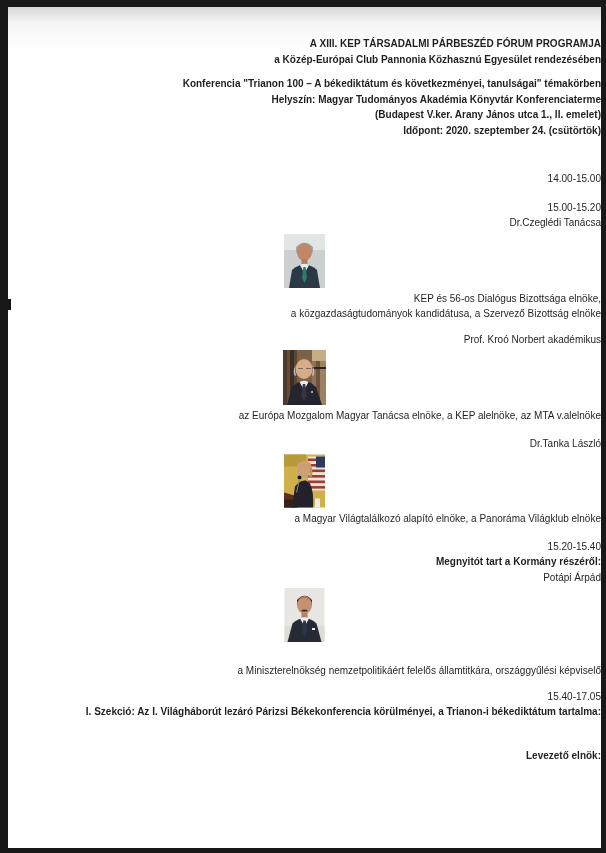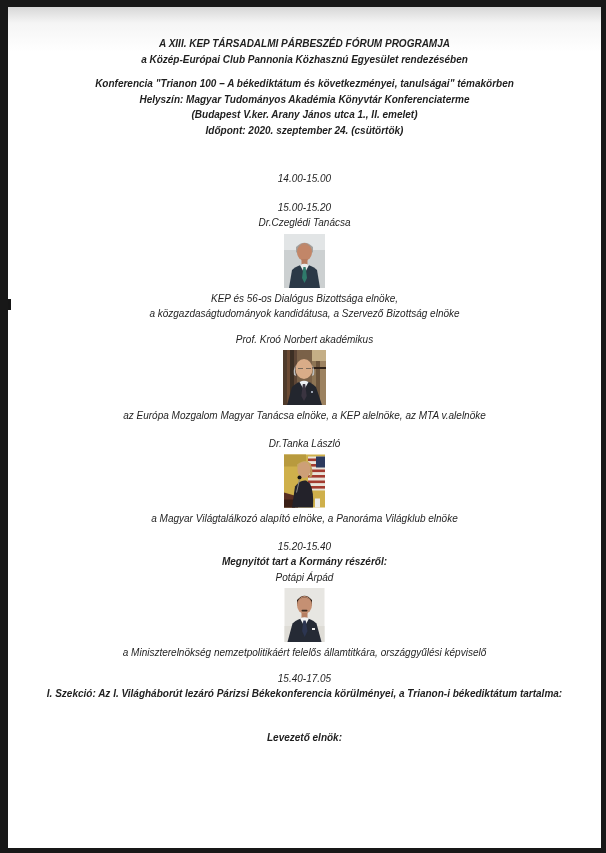--- a/index.html
+++ b/index.html
@@ -4,36 +4,36 @@
 <style>
   html,body { margin:0; padding:0; }
   body {
     width:606px; height:853px; position:relative;
     background:#181818; overflow:hidden;
     font-family:"Liberation Sans", sans-serif;
   }
   .page {
     position:absolute; left:8px; top:7px; right:5px; bottom:5px;
     background:linear-gradient(180deg,#d7d7d7 0px,#f5f5f5 16px,#ffffff 45px);
-    color:#1f1f1f; text-align:center;font-style:italic;
+    color:#1f1f1f; text-align:right;
   }
   .line { font-size:10px; line-height:15.5px; white-space:nowrap; }
   .bold { font-weight:bold; }
   .header { padding-top:29px; }
   .topic { margin-top:9px; }
   .meta { }
   .reg { margin-top:33px; }
   .welcome { margin-top:13px; }
   .photo { margin:3px auto 3px auto; width:41px; height:54px; }
   .photo svg { display:block; width:100%; height:100%; }
   .photo-wide { width:43px; height:55px; }
   .gap10 { margin-top:10px; }
   .gap12 { margin-top:12px; }
   .opening { margin-top:12px; }
-  .desc-gap { margin-top:3px; }
+  .desc-gap { margin-top:21px; }
   .section { margin-top:10px; }
   .chair { margin-top:28px; }
   .notch {
     position:absolute; left:8px; top:299px; width:3px; height:11px;
     background:#161616;
   }
 </style>
 </head>
 <body>
 

